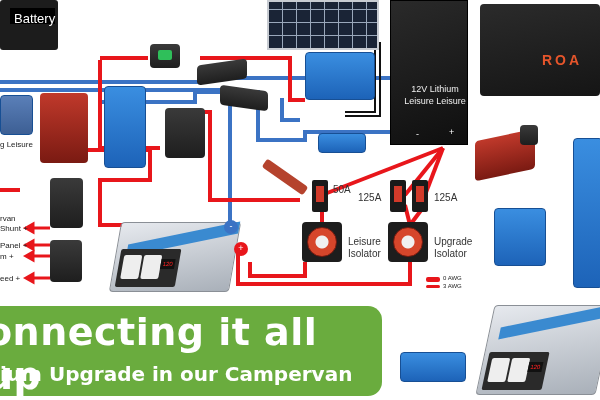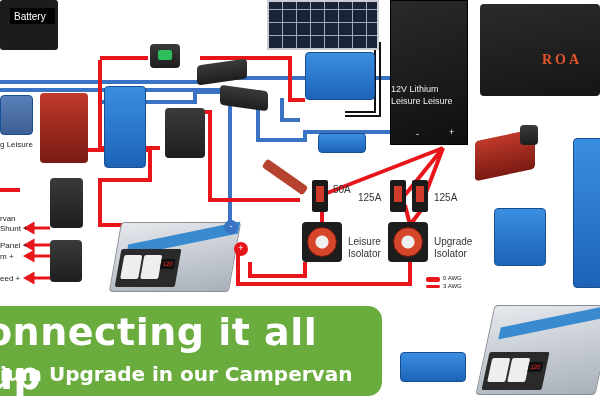--- a/index.html
+++ b/index.html
@@ -2,24 +2,24 @@
 <html><head>
 <meta charset="utf-8">
 <style>
   * { box-sizing: border-box; margin: 0; padding: 0; }
   body { width: 600px; height: 400px; overflow: hidden; background: #ffffff; font-family: "Liberation Sans", sans-serif; position: relative; }
   .abs { position: absolute; }
   svg.wires { position: absolute; left: 0; top: 0; }
   .lbl { position: absolute; font-size: 8px; color: #222; white-space: nowrap; font-family: "Liberation Sans", sans-serif; }
   .lbl-md { font-size: 10px; color: #333; }
   .batt-top { background: #1c1c1c; border-radius: 3px; }
-  .batt-top .screen { position:absolute; left:10px; top:8px; width:45px; height:16px; background:#000; color:#fff; font-size:10px; padding:3px 4px; }
+  .batt-top .screen { position:absolute; left:10px; top:8px; width:45px; height:16px; background:#000; color:#fff; font-size:13px; padding:3px 4px; }
   .lith { background: linear-gradient(160deg,#2a2a2a,#0f0f0f); border: 1px solid #000; }
-  .lith .t { position:absolute; left:0; right:0; top:82px; color:#eee; font-size:9px; line-height:12px; }
-  .roam { background: linear-gradient(170deg,#2b2b2b,#151515); border-radius: 4px; font-family: Liberation Serif, serif; }
+  .lith .t { position:absolute; left:12px; right:0; top:82px; text-align:center; color:#eee; font-size:9px; line-height:12px; }
+  .roam { background: linear-gradient(170deg,#2b2b2b,#151515); border-radius: 4px; }
   .roam .brand { position:absolute; left:62px; top:48px; color:#e5552b; font-size:14px; font-weight:bold; letter-spacing:3px; }
   .blue-dev { background: linear-gradient(180deg,#3a8ee0,#1d63b8); border-radius: 4px; border: 1px solid #174f94; }
   .red-dev { background: linear-gradient(180deg,#c0392b,#7a1a12); border-radius: 4px; }
   .dark-dev { background: linear-gradient(180deg,#3a3a3a,#1e1e1e); border-radius: 4px; }
   .inverter { background: linear-gradient(170deg,#e6e9ee,#a9b0b9); border-radius: 4px; border:1px solid #8a8f96; }
   .inverter .stripe { position:absolute; left:10px; right:0; top:10px; height:12px; background:#3a8ad0; transform: skewY(-12deg); }
   .inverter .face { position:absolute; left:4px; bottom:4px; width:60px; height:38px; background:#2a2a2a; border-radius:2px; }
   .inverter .sock { position:absolute; top:6px; width:18px; height:24px; background:#eee; border-radius:2px; }
   .inverter .disp { position:absolute; right:4px; top:10px; width:14px; height:10px; background:#111; color:#f22; font-size:6px; line-height:10px; text-align:center; }
   .solar { background:

